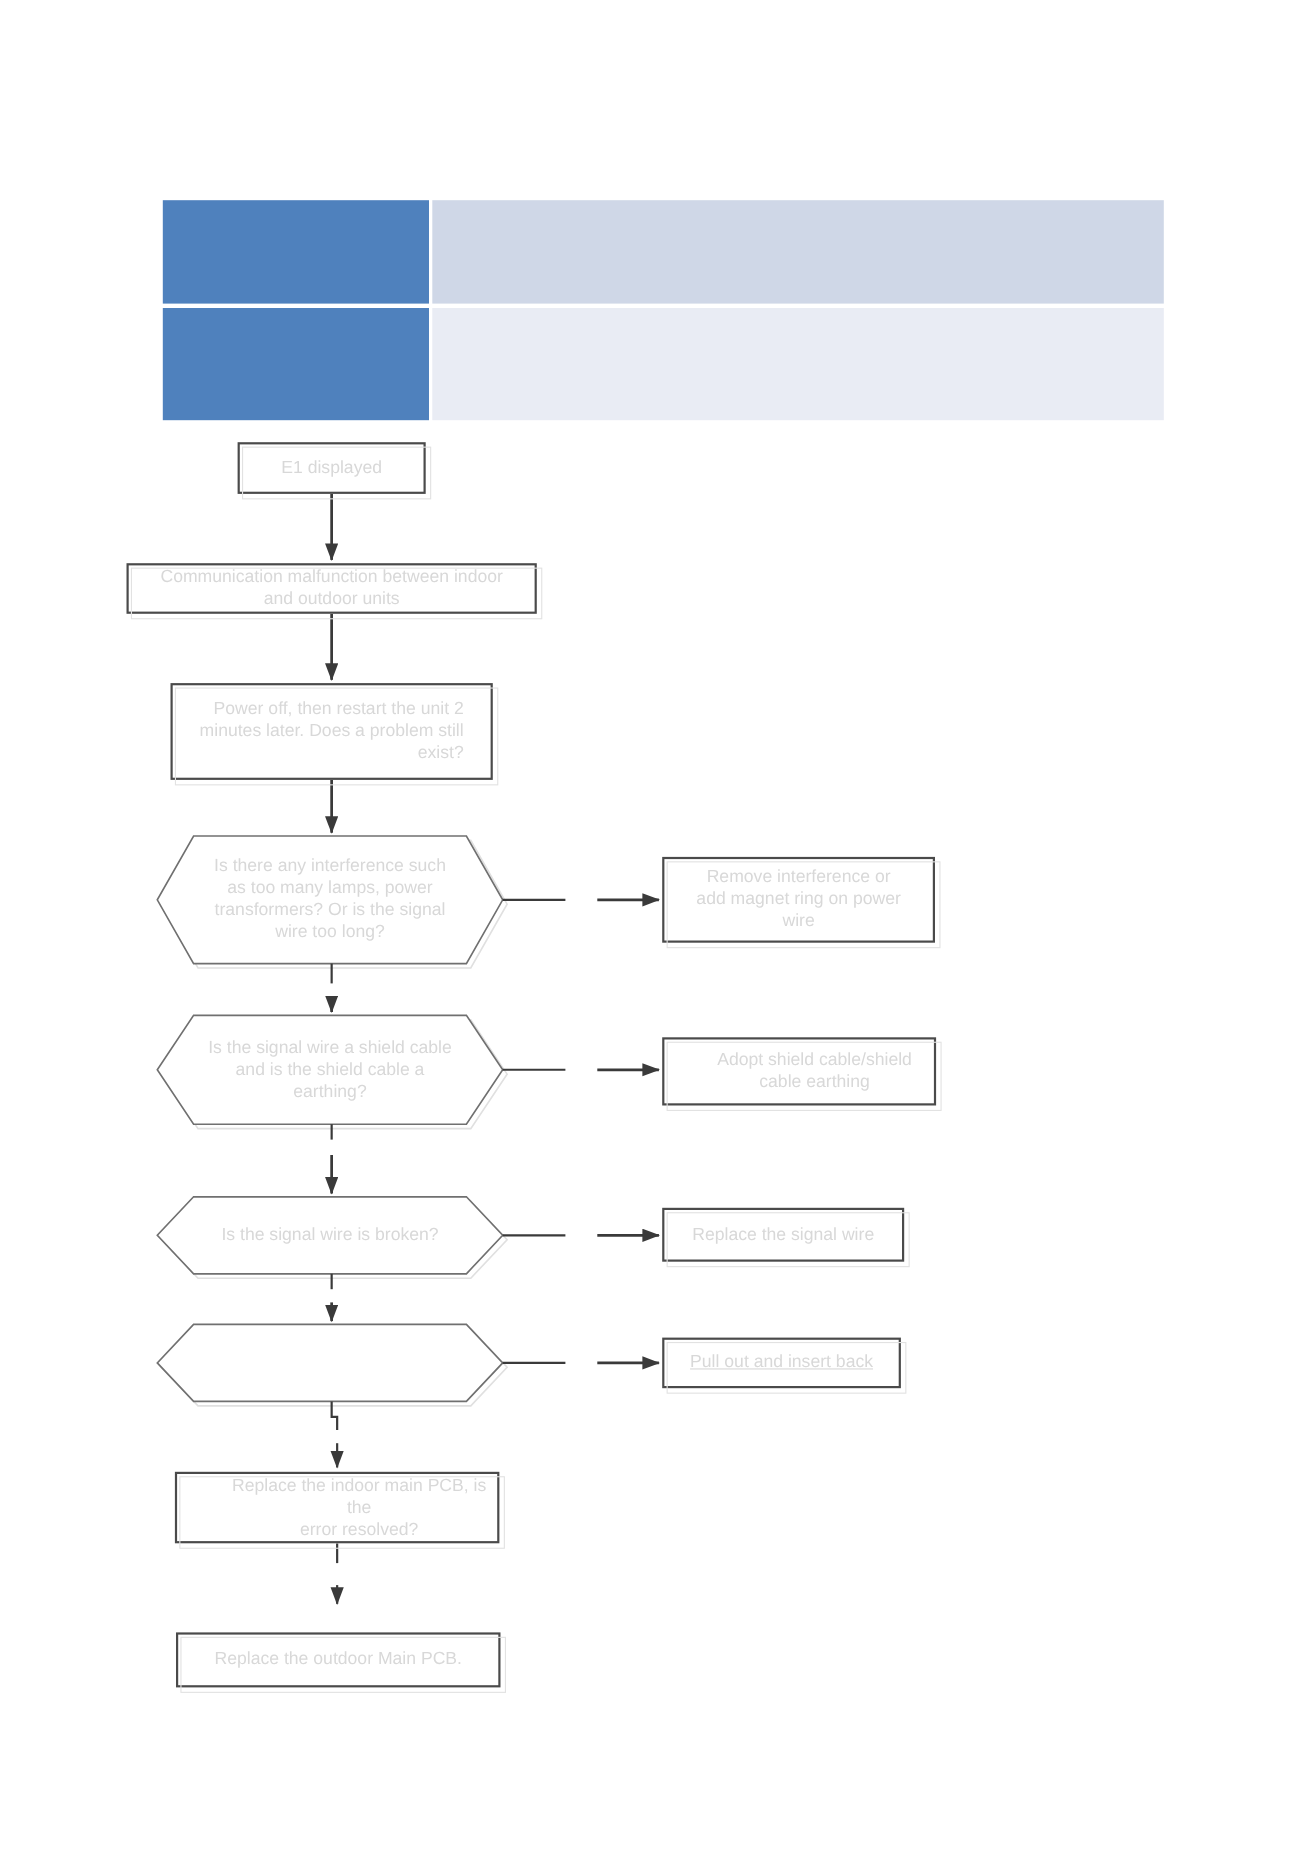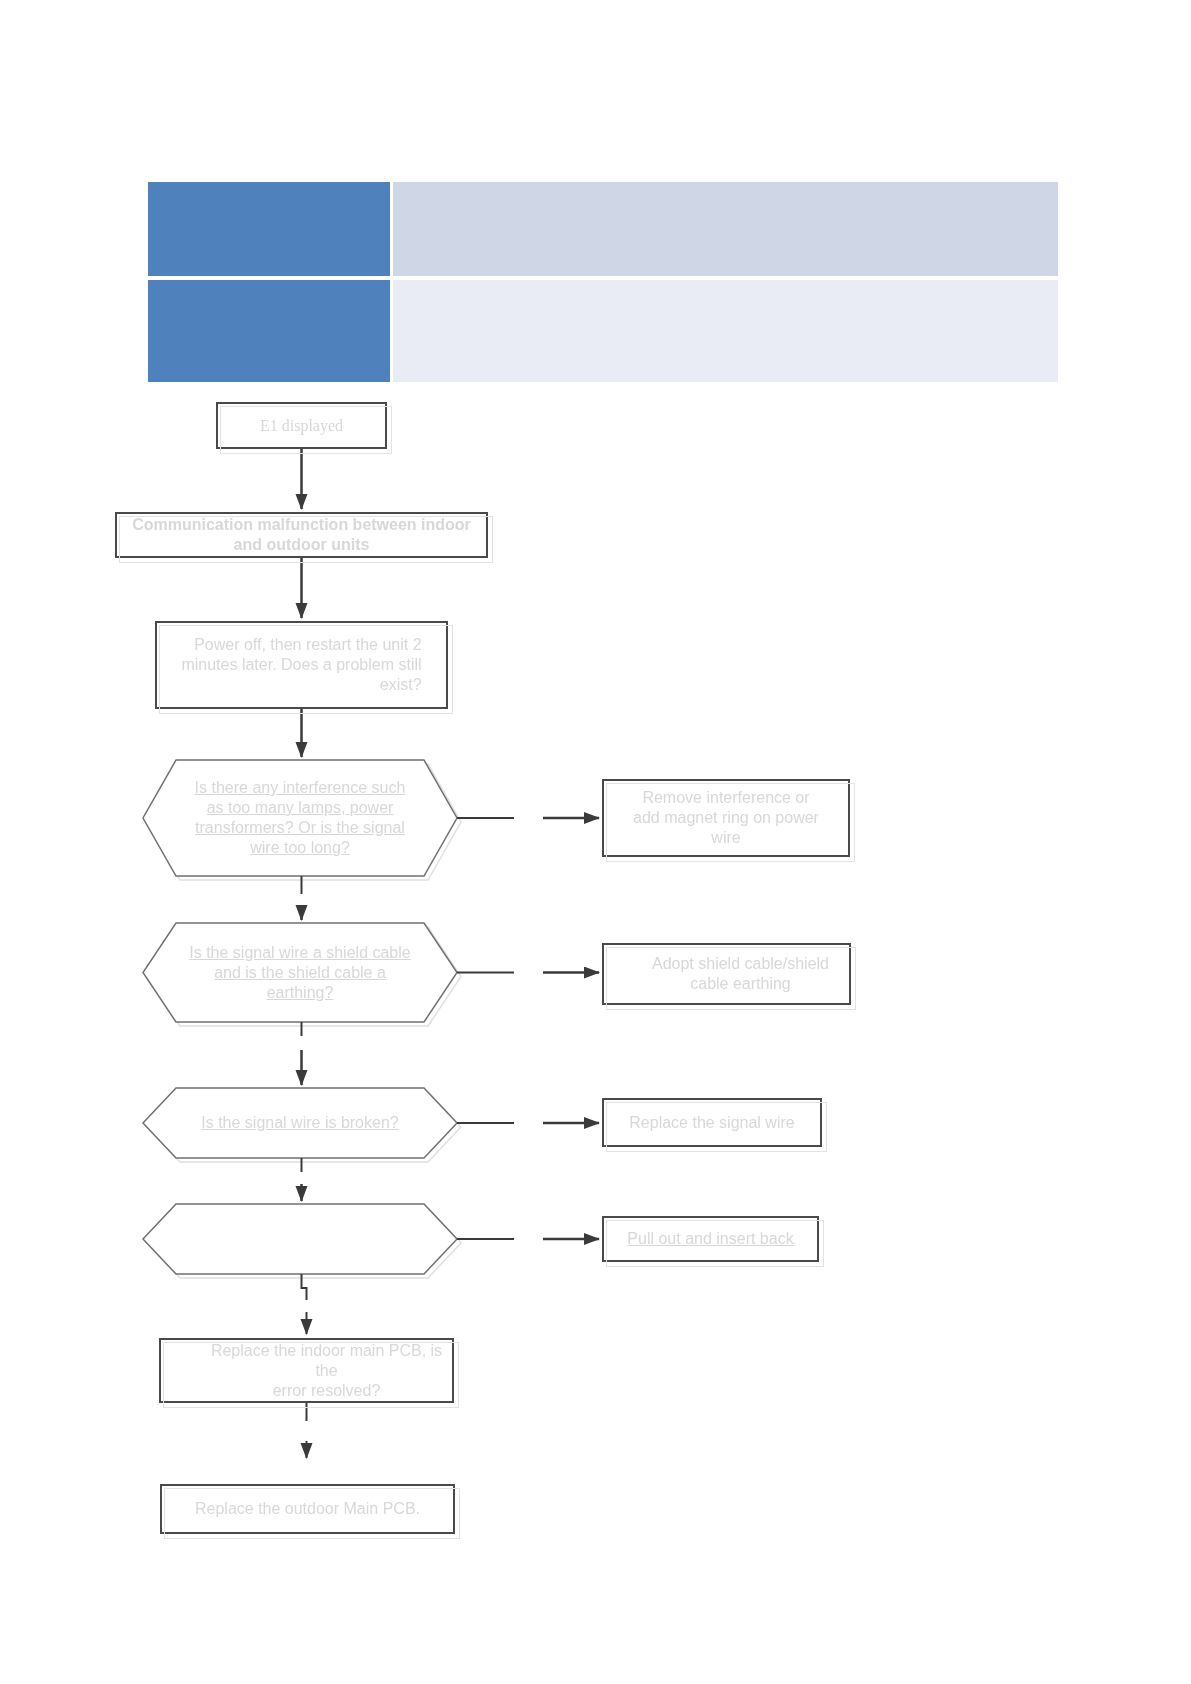--- a/index.html
+++ b/index.html
@@ -23,24 +23,24 @@
   .node{position:absolute;box-sizing:border-box;background:#ffffff;
         border:2px solid #4a4a4a;display:flex;align-items:center;justify-content:center;
         text-align:center;color:#d8d8d8;font-size:16px;line-height:20px;
         white-space:pre-line;z-index:3;}
   .node::after{content:"";position:absolute;top:2px;left:2px;right:-7px;bottom:-7px;
         border:1px solid #e2e2e2;pointer-events:none;}
 
   
   .hexlabel{position:absolute;display:flex;align-items:center;justify-content:center;
         text-align:center;color:#d8d8d8;font-size:16px;line-height:20px;
-        white-space:pre-line;z-index:3;text-decoration:underline;}
+        white-space:pre-line;z-index:3;}
 
-  #n0{left:216px;top:402px;width:171px;height:47px;font-family:Liberation Serif, serif;}
-  #n1{left:115px;top:512px;width:373px;height:46px;font-weight:bold;}
+  #n0{left:216px;top:402px;width:171px;height:47px;}
+  #n1{left:115px;top:512px;width:373px;height:46px;}
   #n2{left:155px;top:621px;width:293px;height:88px;text-align:right;}
   #n4{left:602px;top:779px;width:248px;height:78px;}
   #n6{left:602px;top:943px;width:249px;height:62px;padding-left:28px;}
   #n8{left:602px;top:1098px;width:220px;height:49px;}
   #n10{left:602px;top:1216px;width:217px;height:46px;text-decoration:underline;}
   #n11{left:159px;top:1338px;width:295px;height:65px;padding-left:40px;}
   #n12{left:160px;top:1462px;width:295px;height:50px;margin-top:22px;}
 
   #h3{left:150px;top:762px;width:300px;height:112px;}
   #h5{left:150px;top:925px;width:300px;height:96px;}

